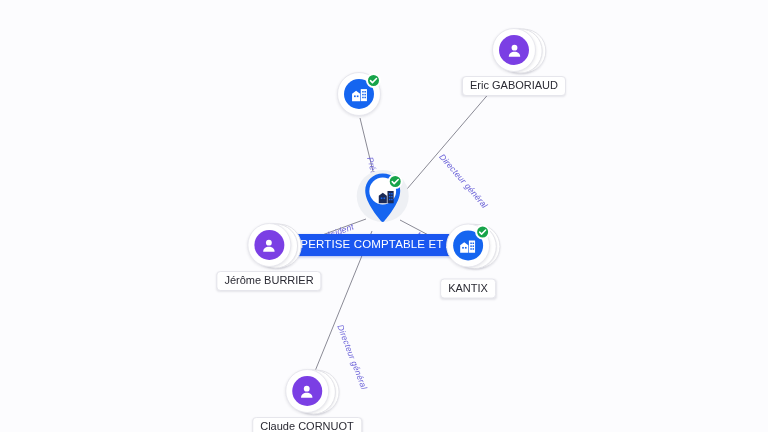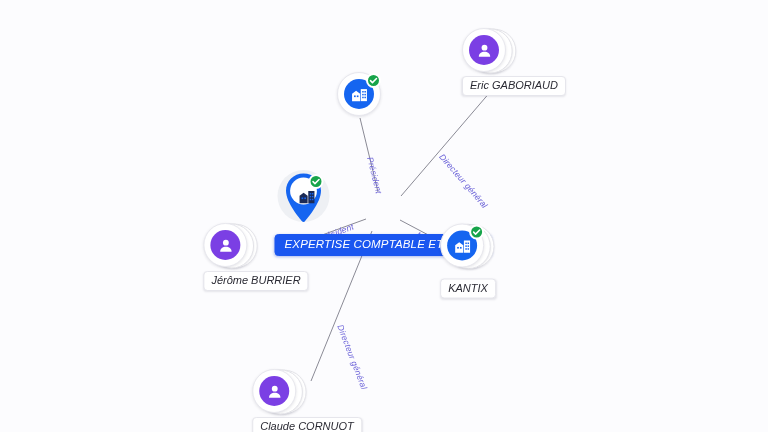--- a/index.html
+++ b/index.html
@@ -26,23 +26,22 @@
     top: 0;
     width: 768px;
     height: 432px;
     pointer-events: none;
   }
   .node {
     position: absolute;
     transform: translate(-50%, -50%);
     display: flex;
     flex-direction: column;
-    align-items: flex-start;
+    align-items: center;
     cursor: pointer;
-    font-style: italic;
   }
   
   .stack {
     position: relative;
     width: 44px;
     height: 44px;
   }
   .stack .card {
     position: absolute;
     top: 0;
@@ -247,21 +246,21 @@
             <div class="disc person">
               <svg width="19" height="19" viewBox="0 0 24 24" aria-hidden="true">
                 <circle cx="12" cy="8.4" r="3.7" fill="#ffffff"></circle>
                 <path d="M4.8 20c0-4 3.3-6.3 7.2-6.3s7.2 2.3 7.2 6.3z" fill="#ffffff"></path>
               </svg>
             </div>
           </div>
         </div>
         <div class="node-label">Eric GABORIAUD</div>
       </div>
-      <div class="node" style="left: 256px; top: 257px;">
+      <div class="node" style="left: 269px; top: 257px;">
         <div class="stack">
           <div class="card c3"></div>
           <div class="card c2"></div>
           <div class="avatar">
             <div class="disc person">
               <svg width="19" height="19" viewBox="0 0 24 24" aria-hidden="true">
                 <circle cx="12" cy="8.4" r="3.7" fill="#ffffff"></circle>
                 <path d="M4.8 20c0-4 3.3-6.3 7.2-6.3s7.2 2.3 7.2 6.3z" fill="#ffffff"></path>
               </svg>
             </div>

